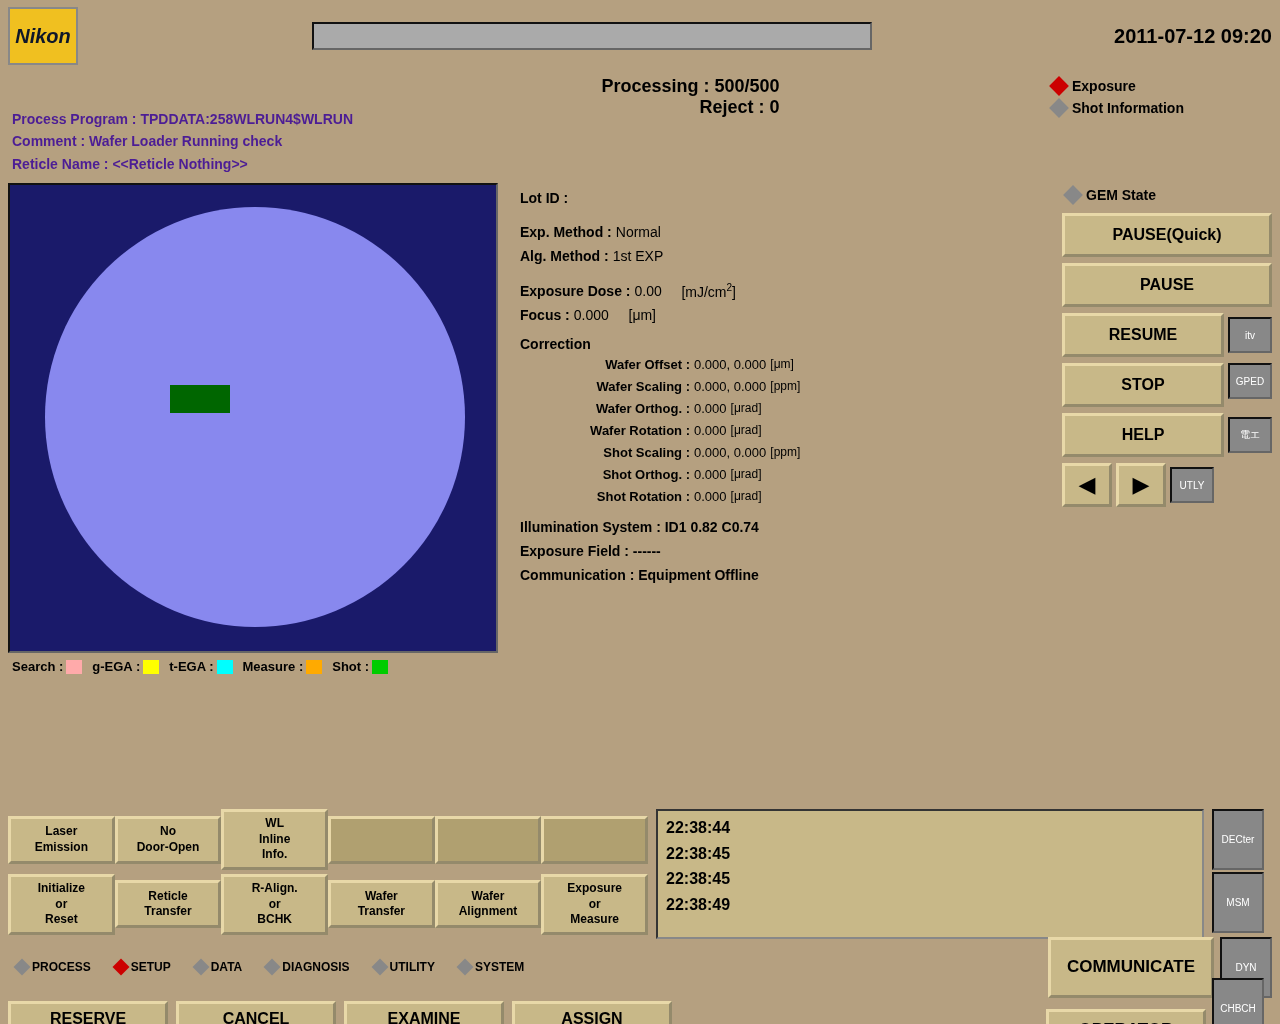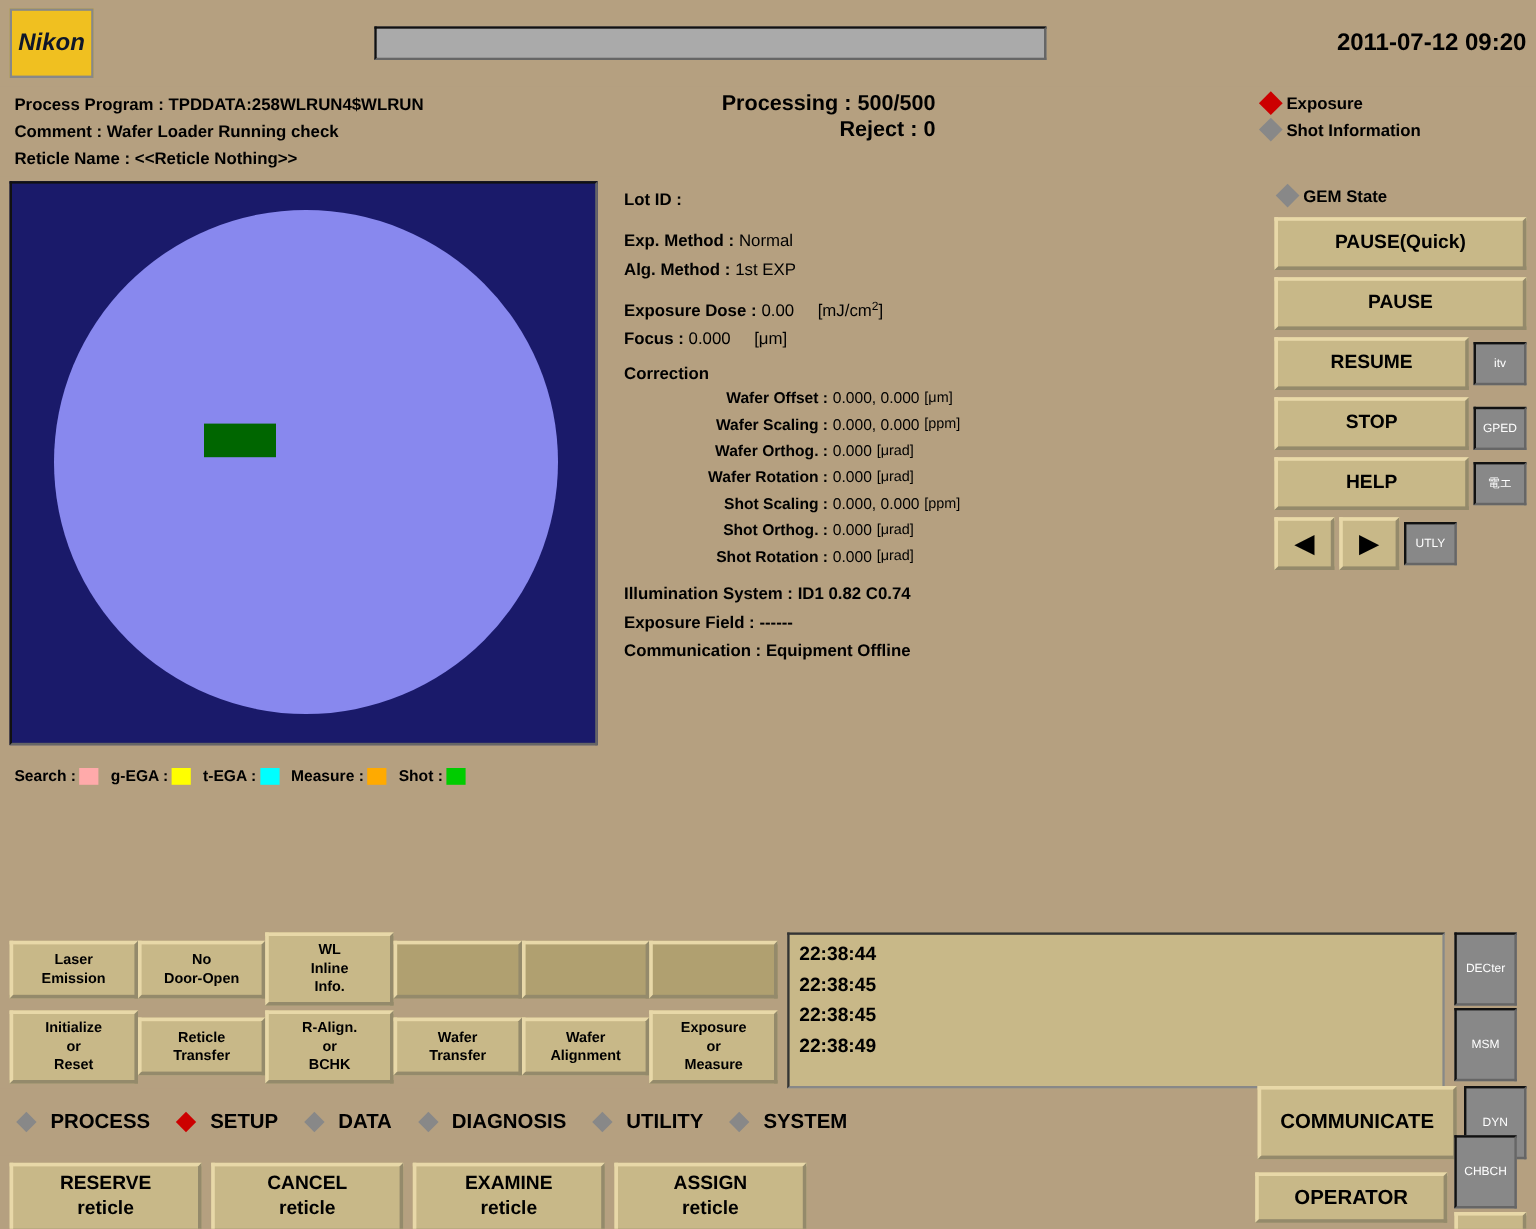--- a/index.html
+++ b/index.html
@@ -67,22 +67,23 @@
     .header-info {
       background: #b5a080;
       padding: 4px 12px;
       display: flex;
       justify-content: space-between;
       align-items: flex-start;
     }
     .header-left {
       font-size: 14px;
       font-weight: bold;
-      color: #000000;
+      color: #4c1d95;
       line-height: 1.6;
+      margin-top: 32px;
     }
     .header-center {
       font-size: 18px;
       font-weight: bold;
       text-align: right;
       padding-right: 20px;
     }
     .header-right-buttons {
       display: flex;
       flex-direction: column;
@@ -152,21 +153,21 @@
       width: 60px;
       height: 28px;
       background: #006600;
       top: 200px;
       left: 160px;
     }
     .legend {
       display: flex;
       align-items: center;
       gap: 10px;
-      padding: 18px 4px;
+      padding: 6px 4px;
       font-size: 13px;
       font-weight: bold;
     }
     .legend-item {
       display: flex;
       align-items: center;
       gap: 3px;
     }
     .legend-box {
       width: 16px;
@@ -350,22 +351,22 @@
       display: flex;
       align-items: center;
       padding: 6px 8px;
       background: #b5a080;
       gap: 8px;
       height: 56px;
     }
     .nav-tab {
       display: flex;
       align-items: center;
-      gap: 14px;
-      font-size: 17px;
+      gap: 4px;
+      font-size: 12px;
       font-weight: bold;
       cursor: pointer;
       padding: 4px 8px;
     }
     .footer-right {
       margin-left: auto;
       display: flex;
       gap: 6px;
     }
     .footer-big-btn {
@@ -611,21 +612,21 @@
       <span>GEM State</span>
     </div>
     <button class="right-btn">PAUSE(Quick)</button>
     <button class="right-btn">PAUSE</button>
     <div style="display:flex; align-items:center; gap:4px;">
       <button class="right-btn" style="flex:1;">RESUME</button>
       <div class="icon-box">
           <span>itv</span>
         </div>
     </div>
-    <div style="display:flex; align-items:flex-end; gap:4px;">
+    <div style="display:flex; align-items:flex-start; gap:4px;">
       <button class="right-btn" style="flex:1;">STOP</button>
       <div class="icon-box">
           <span>GPED</span>
         </div>
     </div>
     <div style="display:flex; align-items:center; gap:4px;">
       <button class="right-btn" style="flex:1;">HELP</button>
       <div class="icon-box">
           <span>電エ</span>
         </div>

